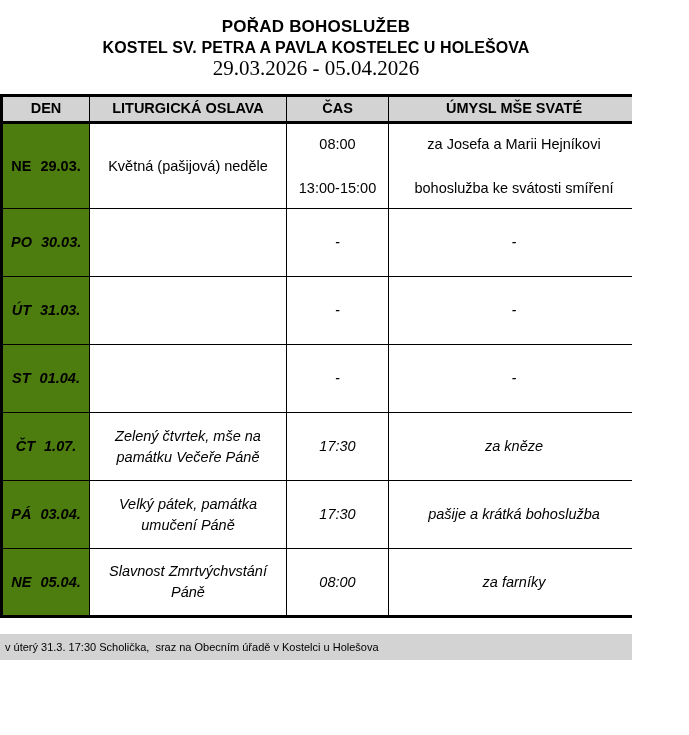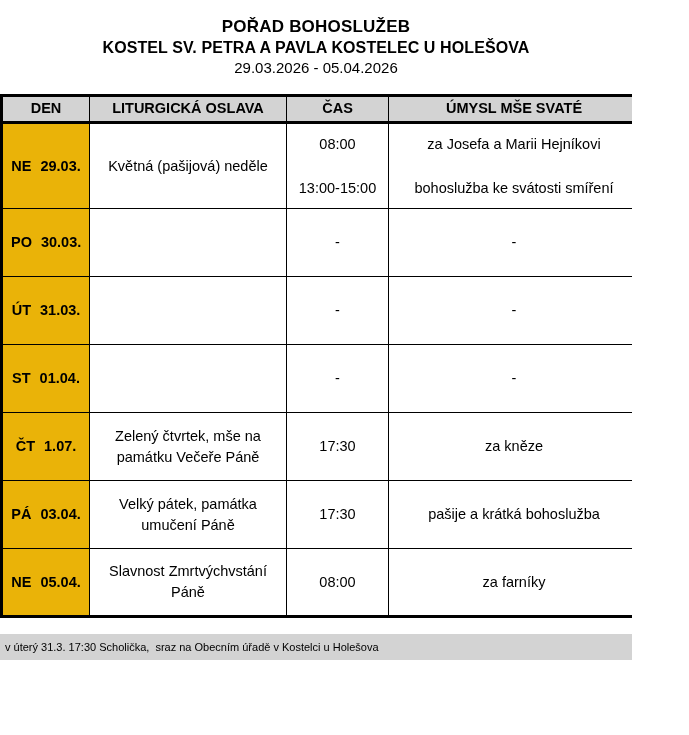--- a/index.html
+++ b/index.html
@@ -27,22 +27,23 @@
     line-height: 21px;
     letter-spacing: 0.2px;
   }
   .title-line2 {
     font-size: 16px;
     font-weight: bold;
     line-height: 21px;
     letter-spacing: 0.1px;
   }
   .title-line3 {
-    font-size: 15px;
+    font-size: 21px;
     line-height: 20px;
+    font-family: Liberation Serif, serif;
   }
   
   table.schedule {
     width: 639px;
     margin: 16px auto 9px auto;
     border-collapse: collapse;
     table-layout: fixed;
     border: 3px solid #000000;
   }
   table.schedule th,
@@ -55,24 +56,24 @@
     padding: 2px 8px;
     overflow: hidden;
   }
   table.schedule thead th {
     background: #d3d3d3;
     font-weight: bold;
     height: 18px;
     padding: 1px 2px 2px 2px;
     border-bottom: 3px solid #000000;
   }
-  tr.body-row { height: 68px; }
+  tr.body-row { height: 68px; font-style: italic; }
   tr.body-row-tall { height: 86px; }
   td.day-cell {
-    background: #eab308;
+    background: #4d7c0f;
     font-weight: bold;
     white-space: nowrap;
     padding: 2px 2px;
   }
   td.day-cell .day-abbr { margin-right: 9px; }
   td.top-align {
     vertical-align: top;
     padding-top: 23px;
   }
   .second-line { margin-top: 23px; }

